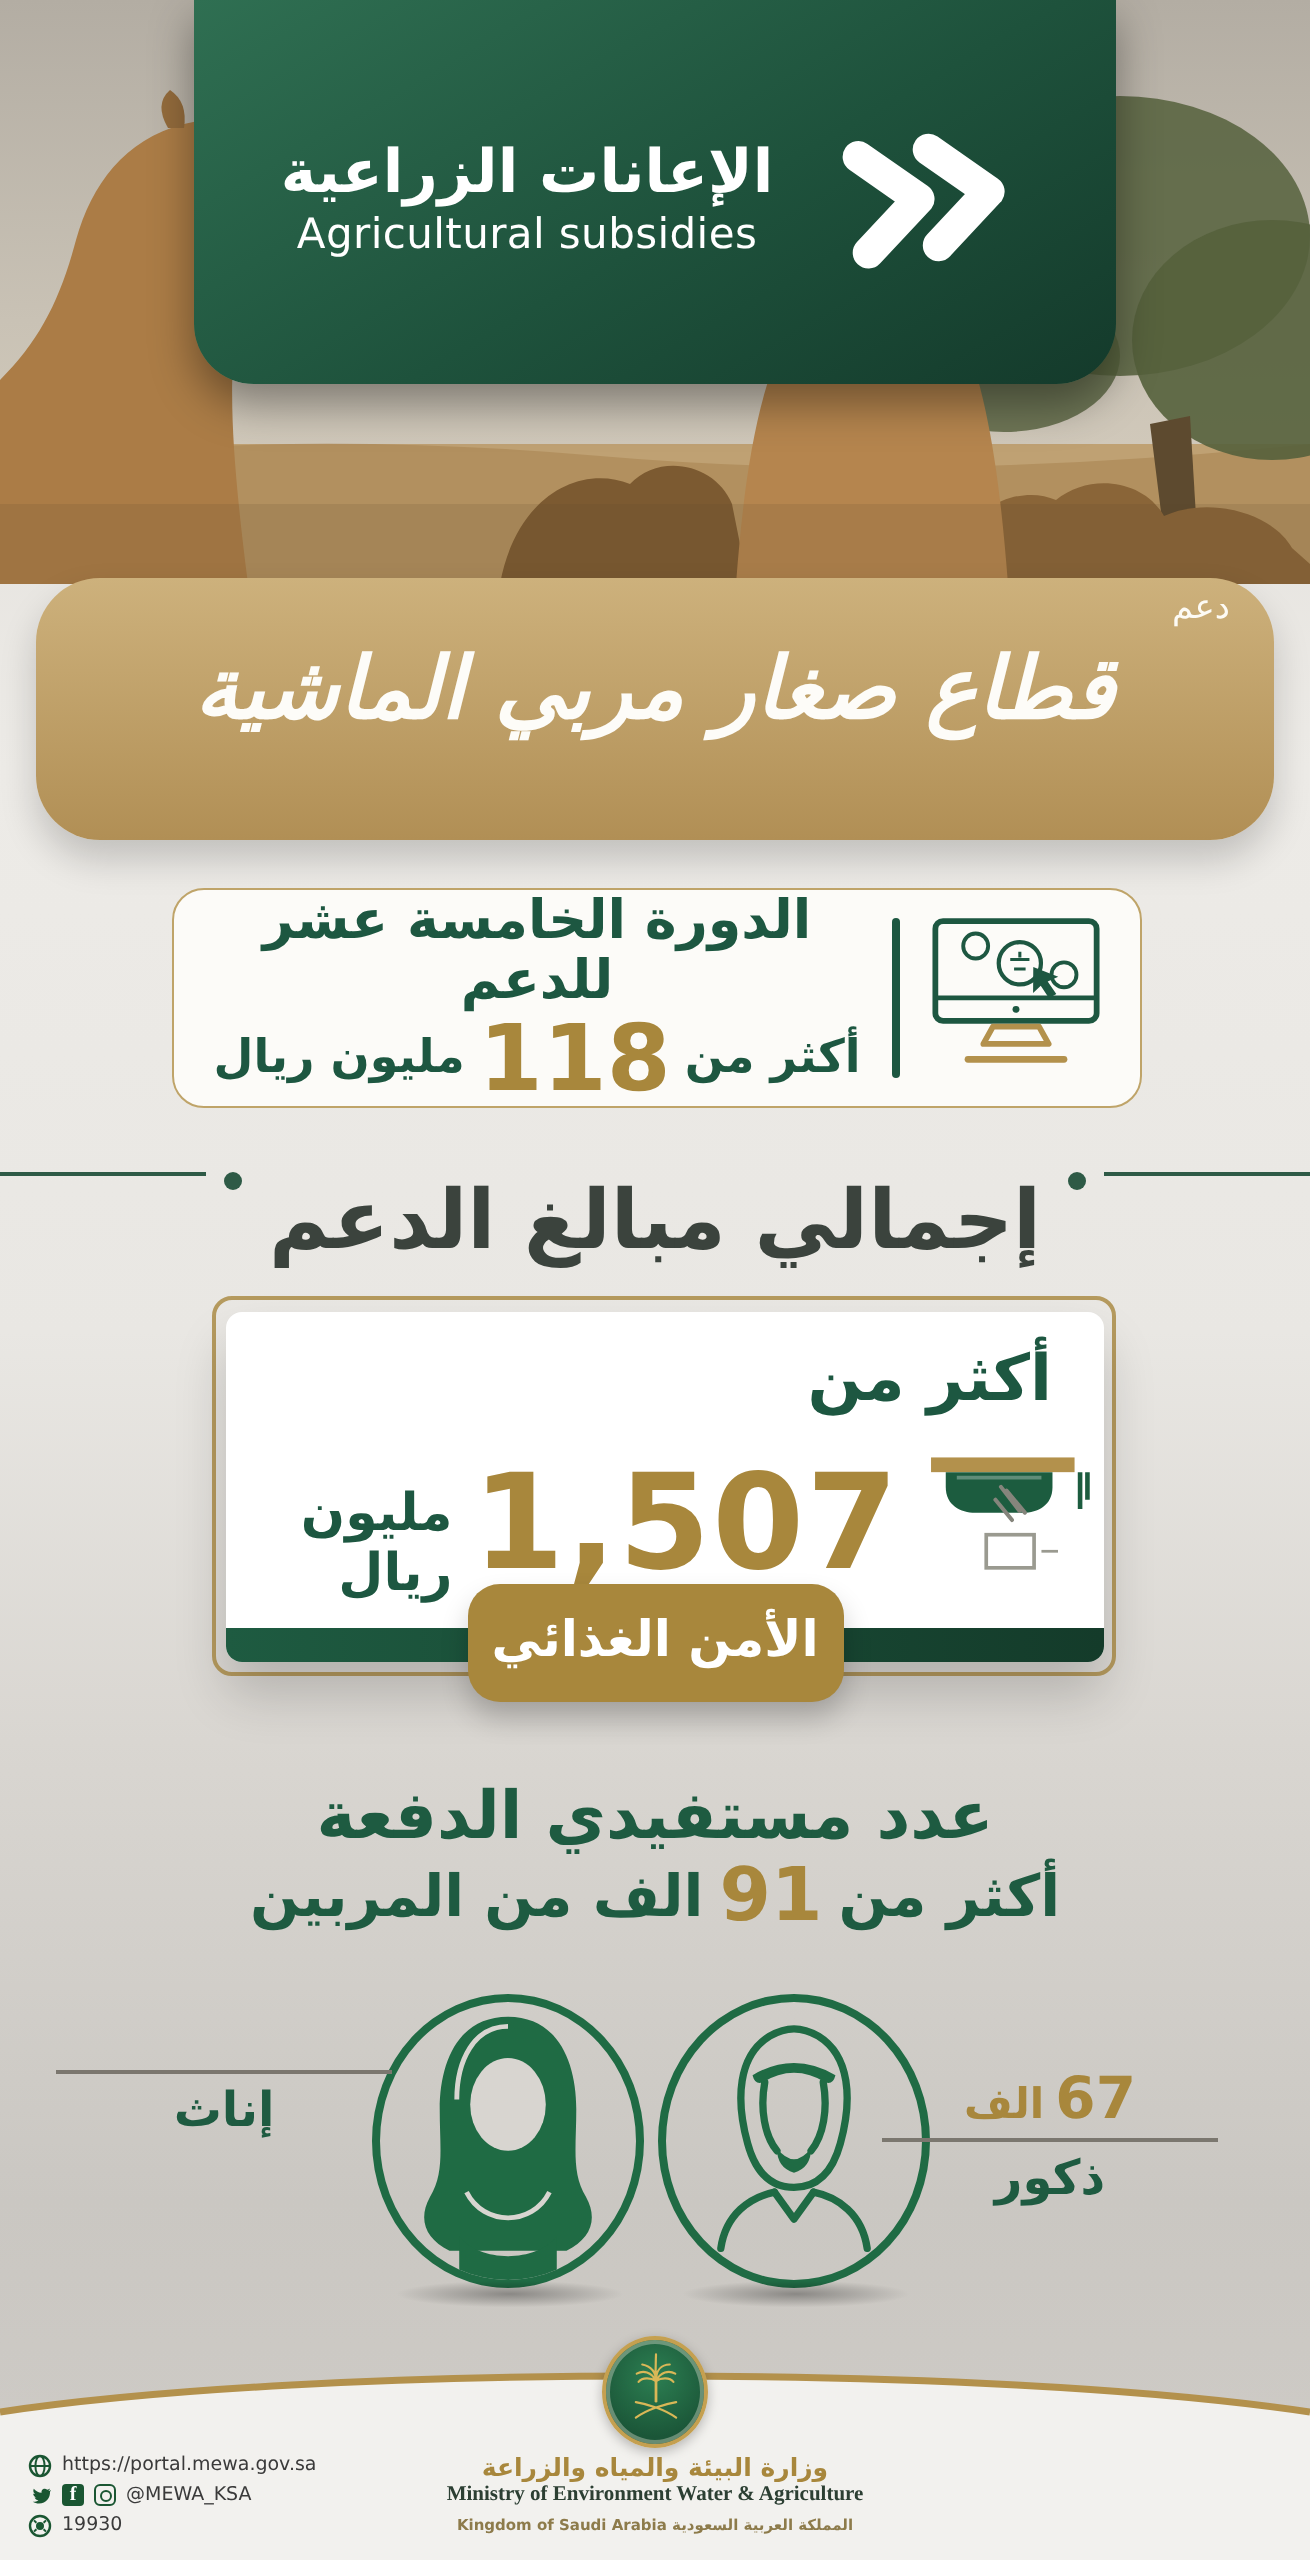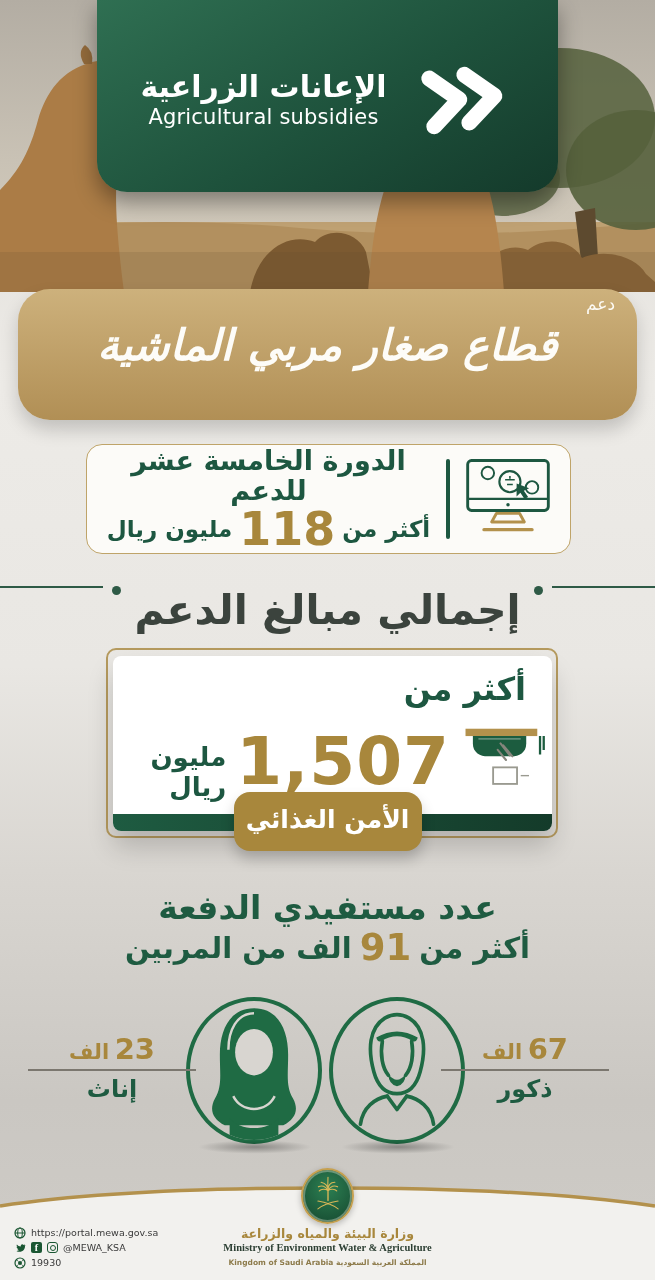--- a/index.html
+++ b/index.html
@@ -266,24 +266,20 @@
         <path d="M42,78 L50,89 L58,78"></path>
       </g>
       <path d="M33,30 Q50,20 67,30 Q66,34 63,33 Q50,25 37,33 Q34,34 33,30 Z" fill="#1f6b44"></path>
       <path d="M43,60 Q50,69 57,60 Q57,68 50,70 Q43,68 43,60 Z" fill="#1f6b44"></path>
     </svg>
   </div>
   <div class="g-shadow g-shadow-female"></div>
   <div class="g-shadow g-shadow-male"></div>
 
   <div class="g-label g-label-female" dir="rtl">
-    <div class="g-count-row" dir="rtl">
-      <span class="g-count">23</span>
-      <span class="g-unit">الف</span>
-    </div>
     <div class="g-line"></div>
     <div class="g-gender">إناث</div>
   </div>
   <div class="g-label g-label-male" dir="rtl">
     <div class="g-count-row" dir="rtl">
       <span class="g-count">67</span>
       <span class="g-unit">الف</span>
     </div>
     <div class="g-line"></div>
     <div class="g-gender">ذكور</div>

